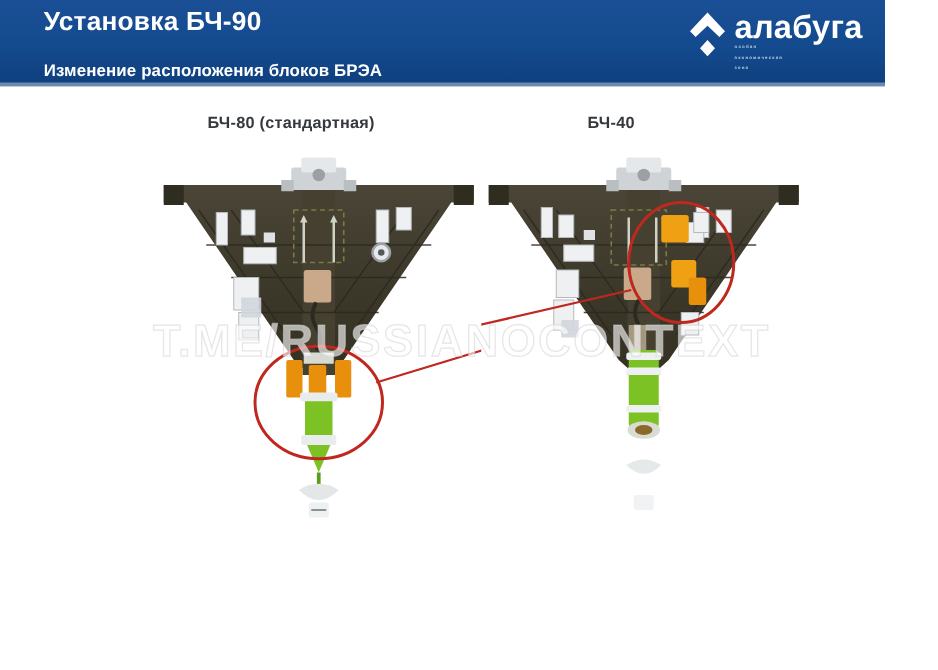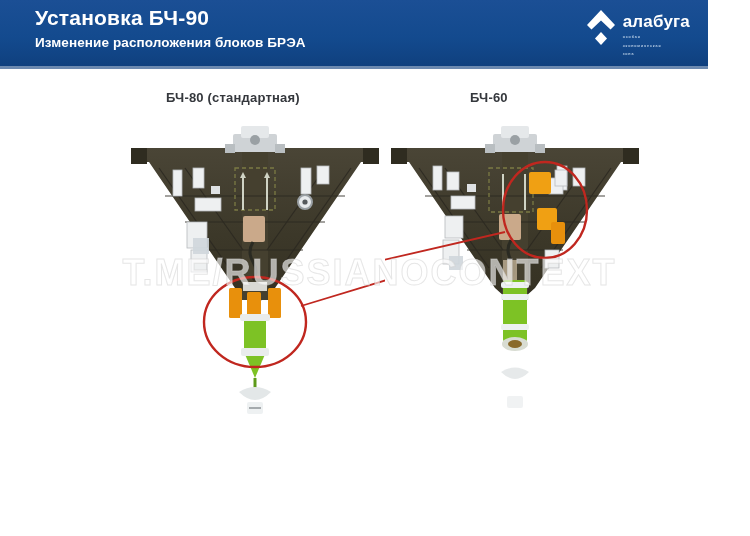--- a/index.html
+++ b/index.html
@@ -19,29 +19,29 @@
     content:"";position:absolute;left:0;bottom:0;width:100%;height:3px;
     background:#b9c6d8;opacity:.55;
   }
   .header-left{position:absolute;left:35px;top:5px;}
   .title{
     color:#ffffff;font-size:21px;font-weight:bold;letter-spacing:.2px;
     line-height:26px;white-space:nowrap;
   }
   .subtitle{
     color:#ffffff;font-size:13.5px;font-weight:bold;letter-spacing:.1px;
-    line-height:20px;margin-top:2px;white-space:nowrap;
+    line-height:20px;margin-top:16px;white-space:nowrap;
   }
 
   
   .logo{position:absolute;right:18px;top:8px;display:flex;align-items:flex-start;gap:7px;}
   .logo-mark{width:30px;height:44px;position:relative;flex:0 0 auto;}
   .logo-text-wrap{padding-top:4px;}
   .logo-word{
-    color:#ffffff;font-size:17px;font-weight:bold;line-height:19px;letter-spacing:.2px;
+    color:#ffffff;font-size:26px;font-weight:bold;line-height:19px;letter-spacing:.2px;
   }
   .logo-sub{
     color:#cfe0f2;font-size:3.6px;line-height:4.6px;letter-spacing:.9px;
     margin-top:4px;text-transform:lowercase;font-weight:bold;opacity:.85;
   }
 
   
   .cap{
     position:absolute;color:#35383d;font-size:13px;font-weight:bold;
     letter-spacing:.2px;white-space:nowrap;
@@ -88,21 +88,21 @@
     <div class="logo-text-wrap">
       <div class="logo-word">алабуга</div>
       <div class="logo-sub">особая</div>
       <div class="logo-sub">экономическая</div>
       <div class="logo-sub">зона</div>
     </div>
   </div>
 </div>
 
 <div class="cap cap-left">БЧ-80 (стандартная)</div>
-<div class="cap cap-right">БЧ-60</div>
+<div class="cap cap-right">БЧ-40</div>
 
 <div class="stage">
 
   <div class="drone drone-left">
     <svg viewBox="0 0 260 320" xmlns="http://www.w3.org/2000/svg">
       <defs>
         <linearGradient id="bodyGradL" x1="0" y1="0" x2="0" y2="1">
           <stop offset="0%" stop-color="#4a4536"></stop>
           <stop offset="55%" stop-color="#3c3829"></stop>
           <stop offset="100%" stop-color="#343022"></stop>

